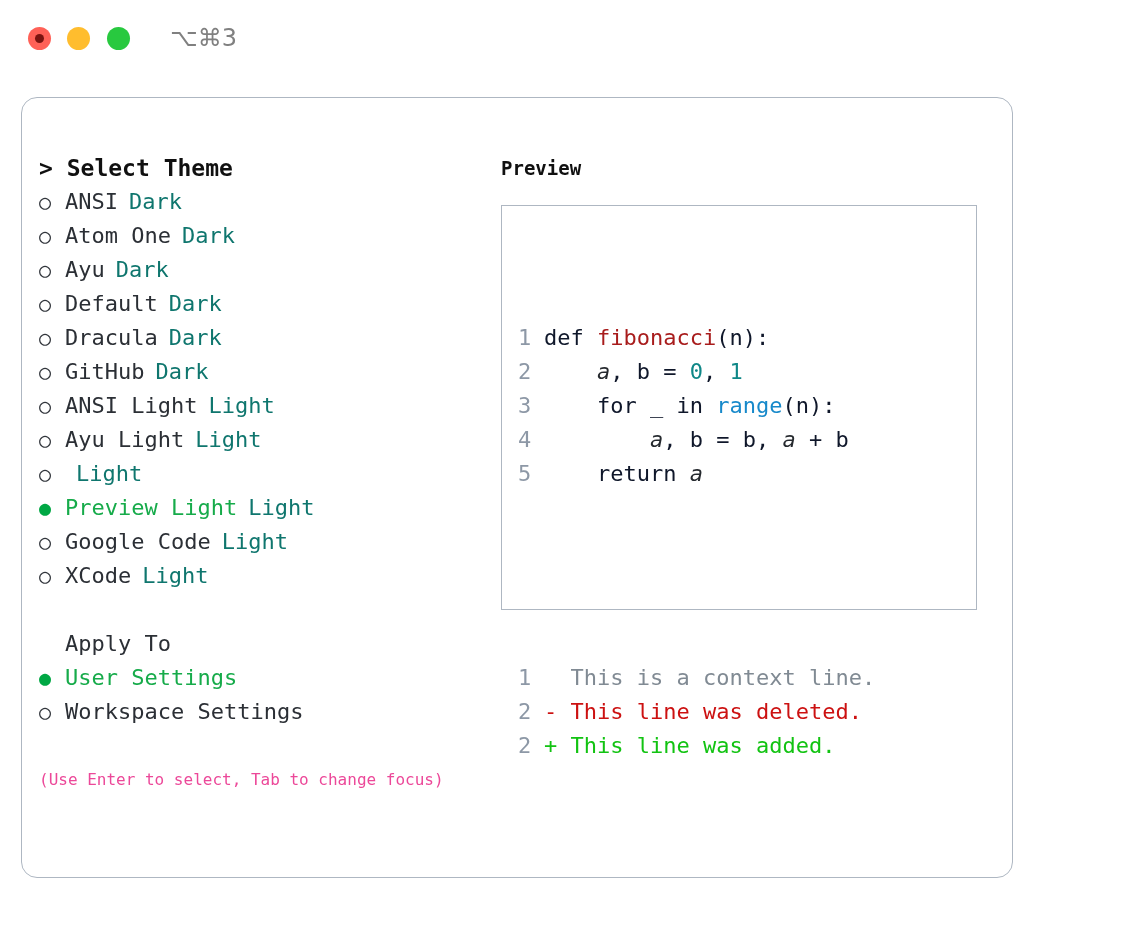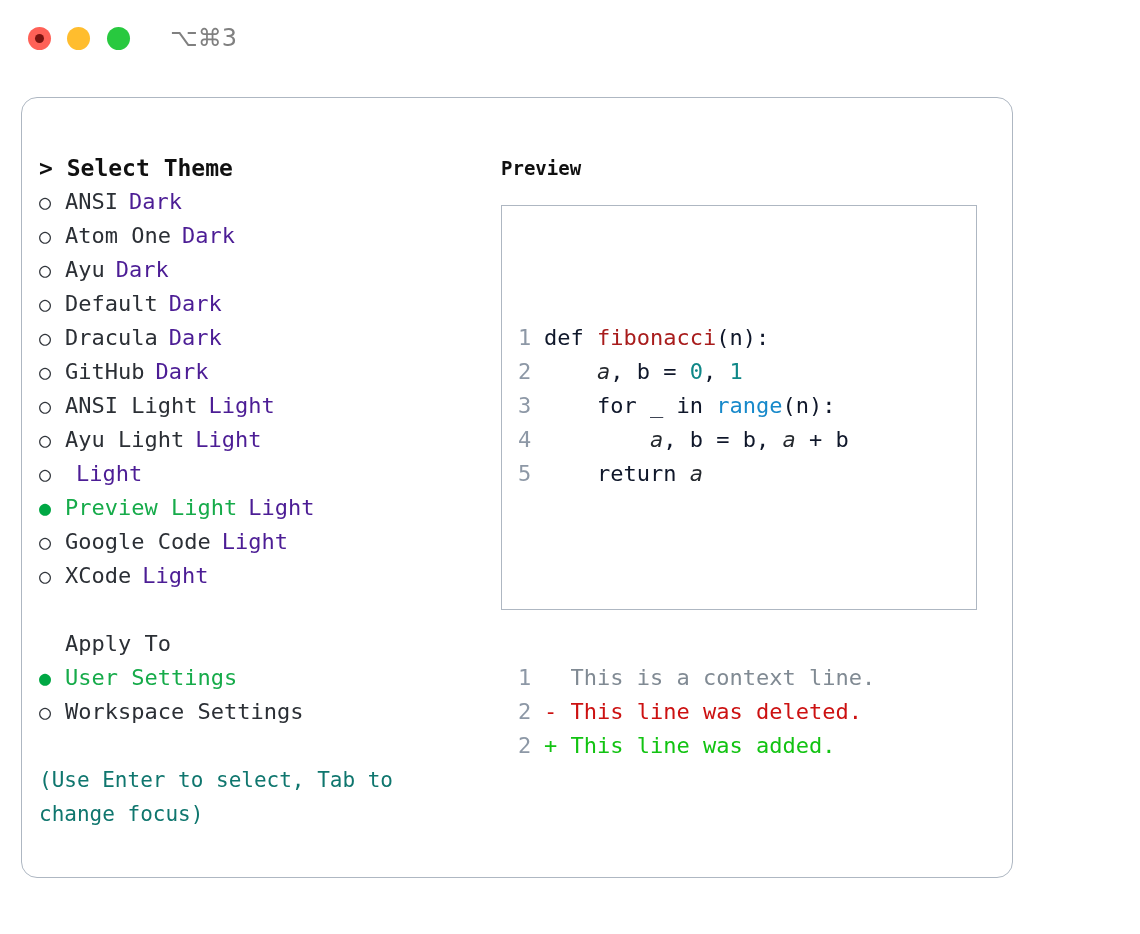--- a/index.html
+++ b/index.html
@@ -107,38 +107,38 @@
     display: inline-block;
     width: 26px;
     flex: none;
     color: #31353b;
     font-size: 20px;
   }
   .marker.sel { color: #00a844; }
   .opt-label { color: #2b2f35; }
   .opt-label.sel { color: #16ab4a; }
   .opt-variant {
-    color: #4c1d95;
+    color: #0f766e;
     margin-left: 11px;
   }
   .group-head {
     display: flex;
     align-items: baseline;
     line-height: 34px;
     height: 34px;
     font-size: 22px;
     white-space: pre;
     color: #2b2f35;
   }
   .spacer-row { height: 34px; }
   .hint {
     margin-top: 34px;
-    font-size: 21px;
-    line-height: 34px;
-    color: #0f766e;
+    font-size: 16px;
+    line-height: 34px;
+    color: #ec4899;
     width: 412px;
     white-space: pre-wrap;
   }
 
   
   .right-col {
     position: absolute;
     left: 479px;
     top: 53px;
     width: 500px;

